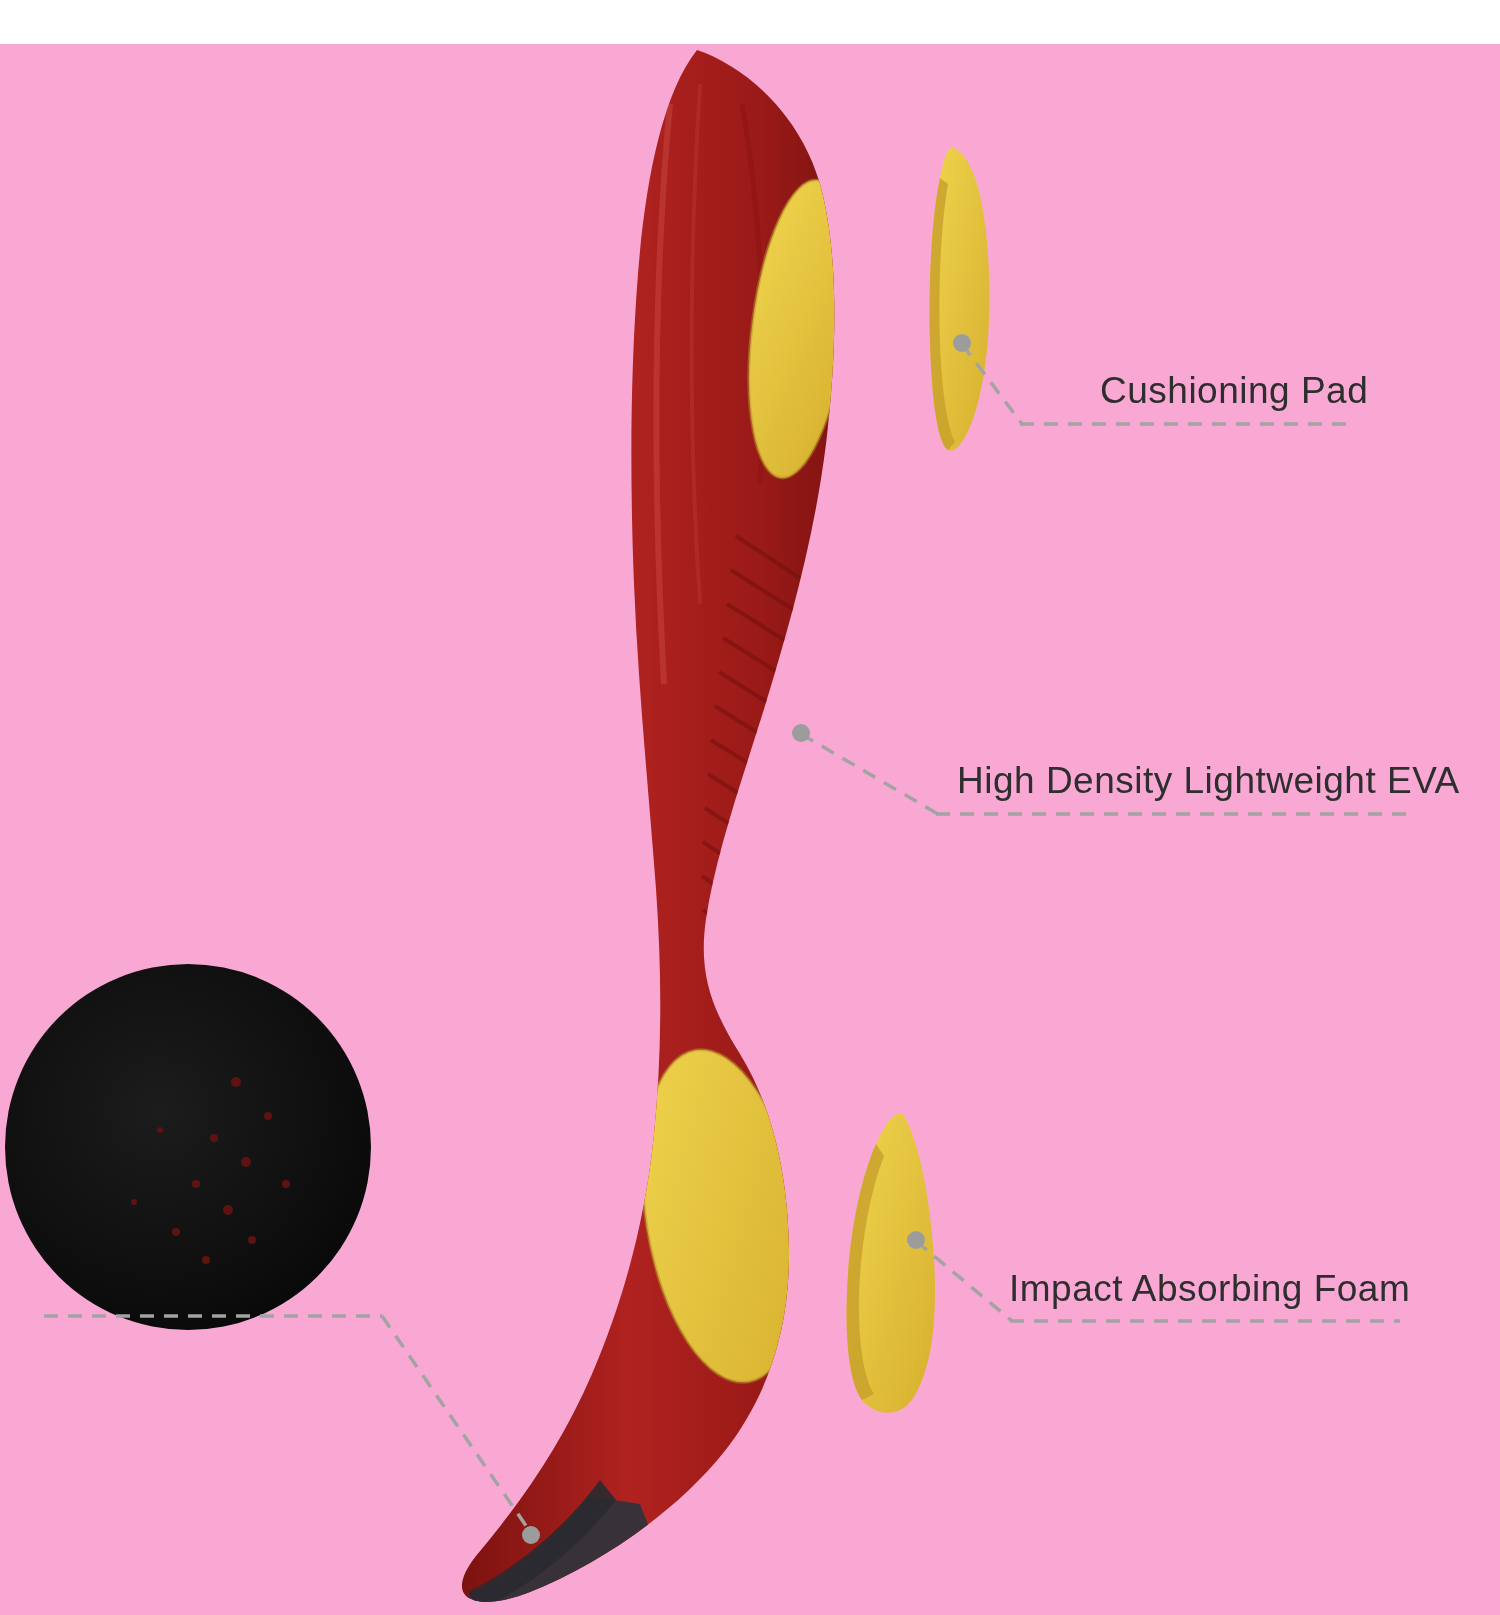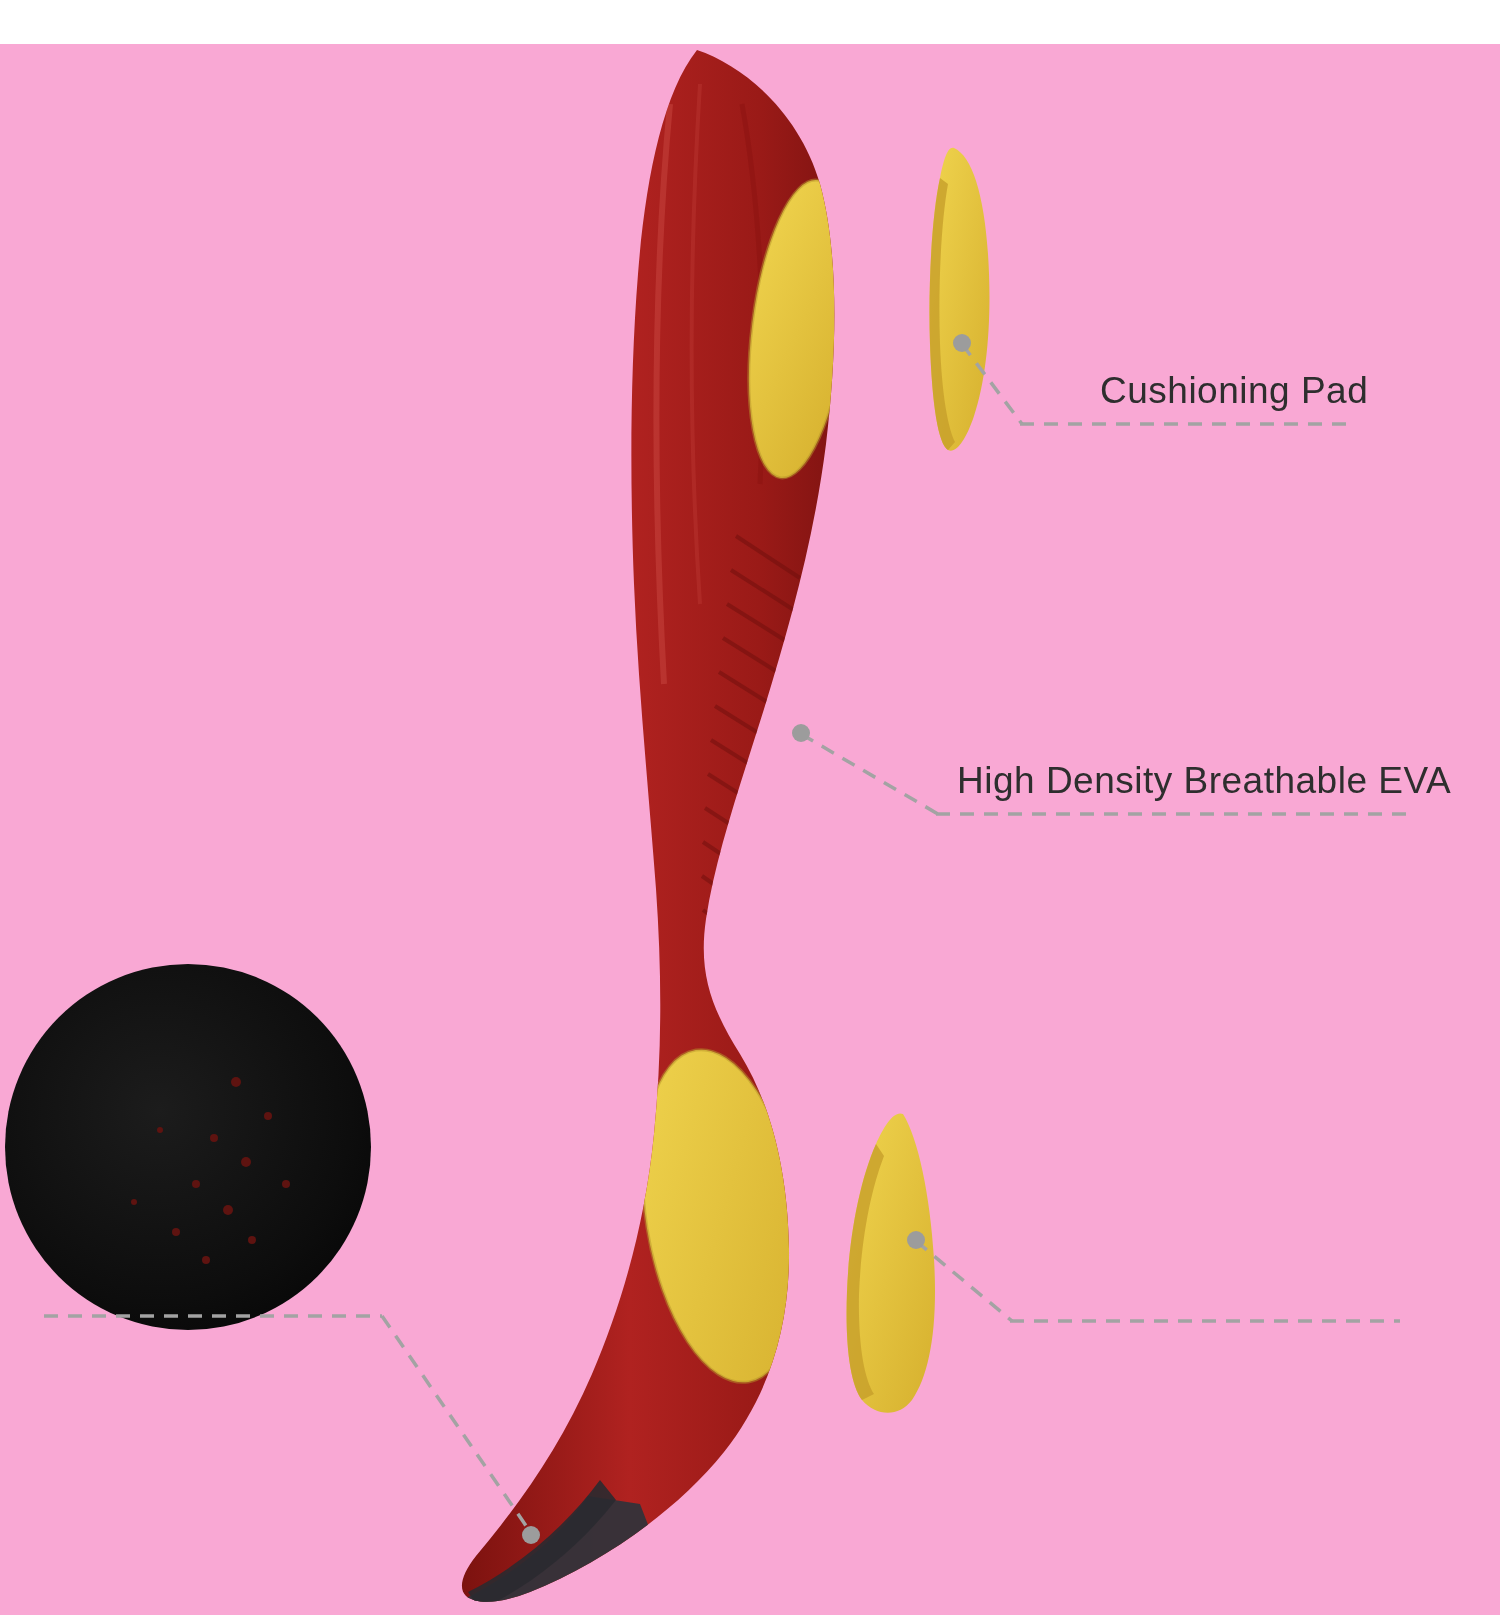--- a/index.html
+++ b/index.html
@@ -183,17 +183,18 @@
     <g fill="#9c9c9c">
       <circle cx="962" cy="299" r="9"></circle>
       <circle cx="801" cy="689" r="9"></circle>
       <circle cx="916" cy="1196" r="9"></circle>
       <circle cx="531" cy="1491" r="9"></circle>
     </g>
   </svg>
 
   <div class="callout-label label-cushioning">Cushioning Pad</div>
 
-  <div class="callout-label label-eva">High Density Breathable EVA</div>
-
+  <div class="callout-label label-eva">High Density Lightweight EVA</div>
+
+  <div class="callout-label label-impact">Impact Absorbing Foam</div>
 
 
 </div>
 
 </body></html>

